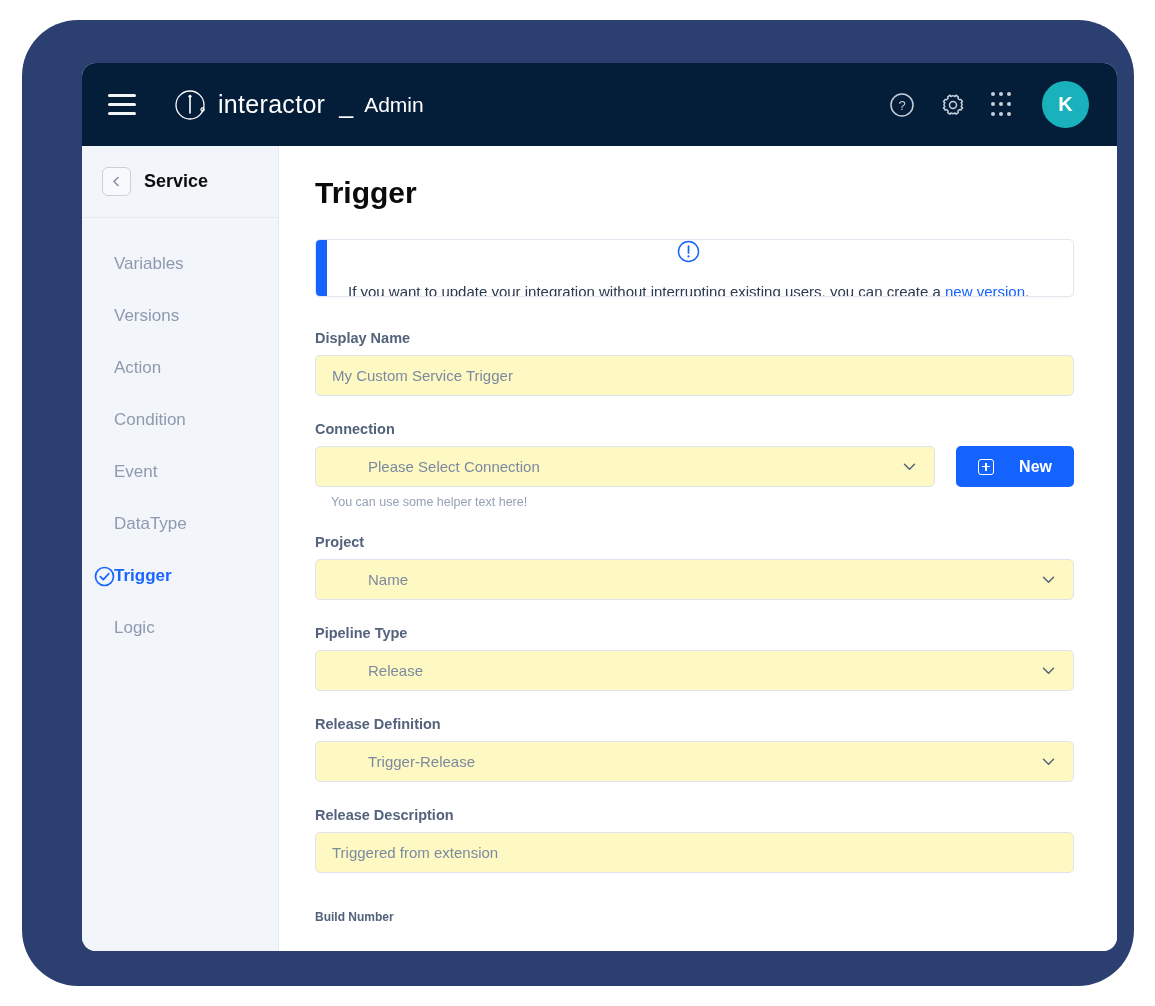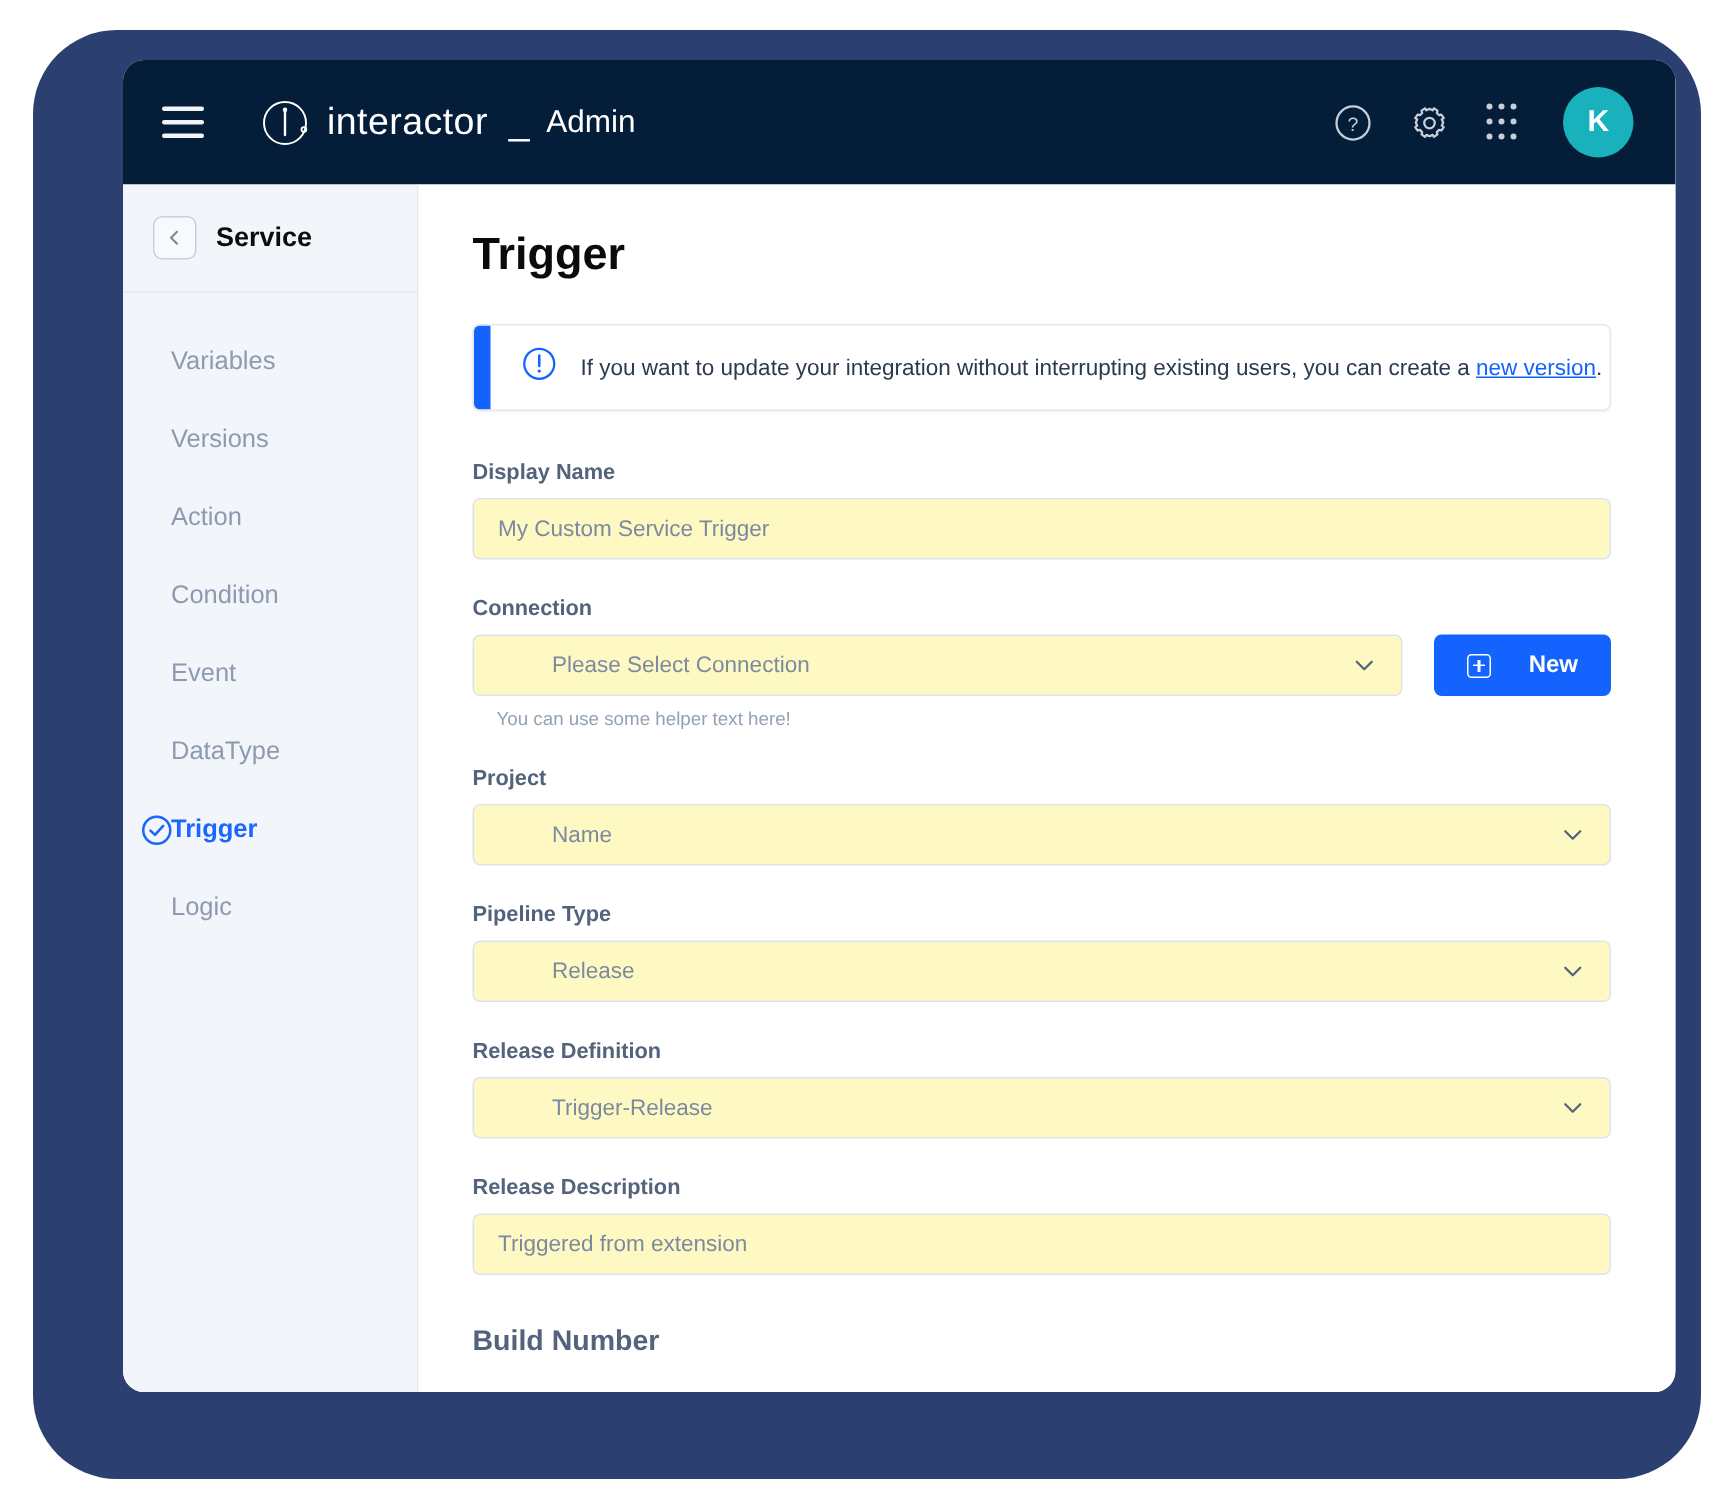--- a/index.html
+++ b/index.html
@@ -20,21 +20,21 @@
     width: 1112px;
     height: 966px;
     background: #2B4070;
     border-radius: 56px;
   }
 
   
   #window {
     position: absolute;
     left: 60px;
-    top: 20px;
+    top: 43px;
     width: 1035px;
     height: 888px;
     background: #ffffff;
     border-radius: 14px;
     overflow: hidden;
     display: flex;
     flex-direction: column;
   }
 
   
@@ -121,21 +121,21 @@
 
   
   .alert {
     display: flex; align-items: stretch;
     border: 1px solid #E3E8F0; border-radius: 5px;
     background: #fff; height: 58px; margin-bottom: 33px;
     box-shadow: 0 1px 2px rgba(16,30,60,.04);
     overflow: hidden;
   }
   .alert-bar { width: 11px; background: #1563FF; flex: none; }
-  .alert-body { display: flex; align-items: center; gap: 16px; padding-left: 21px; }
+  .alert-body { display: flex; align-items: center; gap: 16px; padding-left: 21px; flex-direction: column; }
   .alert-text { font-size: 15px; color: #2B3A4E; }
   .alert-text a { color: #1563FF; text-decoration: underline; }
 
   
   .field { margin-bottom: 25px; }
   .field-label {
     display: block; font-size: 14.5px; font-weight: 700;
     color: #53637B; margin-bottom: 9px;
   }
   .control {
@@ -164,21 +164,21 @@
     position: relative; flex: none;
   }
   .plus-box::before, .plus-box::after {
     content:""; position:absolute; background:#fff;
   }
   .plus-box::before { left: 3px; right: 3px; top: 6px; height: 1.8px; }
   .plus-box::after  { top: 3px; bottom: 3px; left: 6px; width: 1.8px; }
 
   .spacer-lg { height: 9px; }
   .cutoff-label {
-    font-size: 19px; font-weight: 700; color: #53637B;
+    font-size: 12px; font-weight: 700; color: #53637B;
   }
 </style>
 </head>
 <body>
 
 <div id="frame">
   <div id="window">
 
     <div id="topbar">
 

